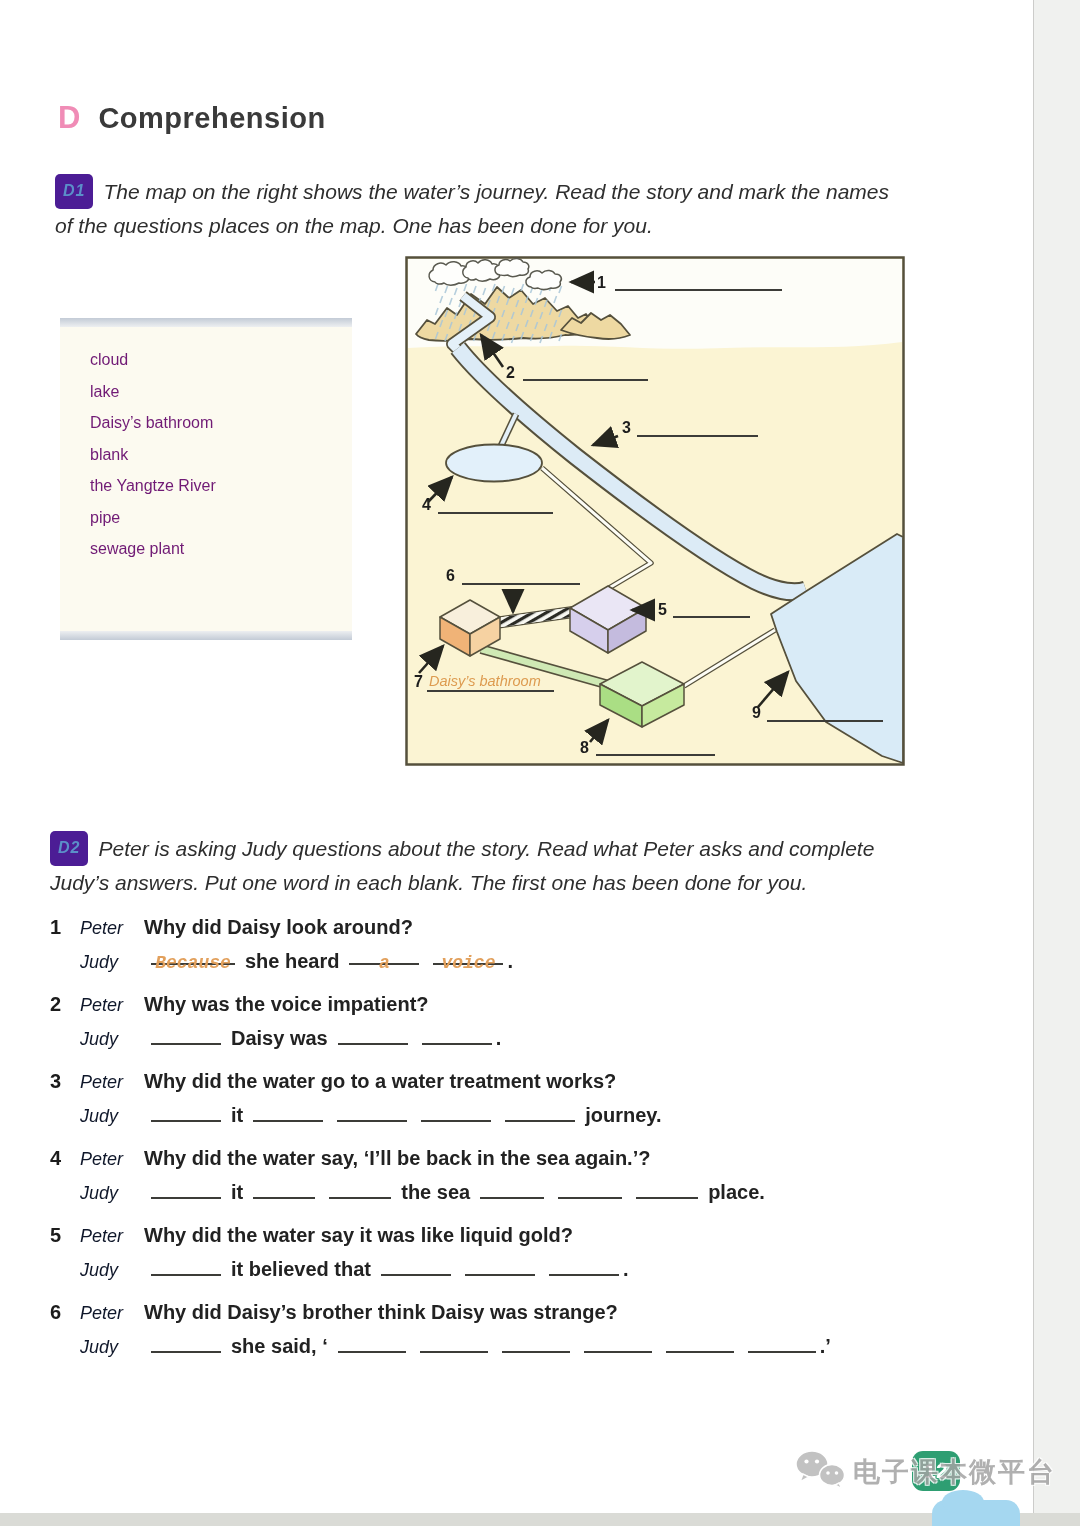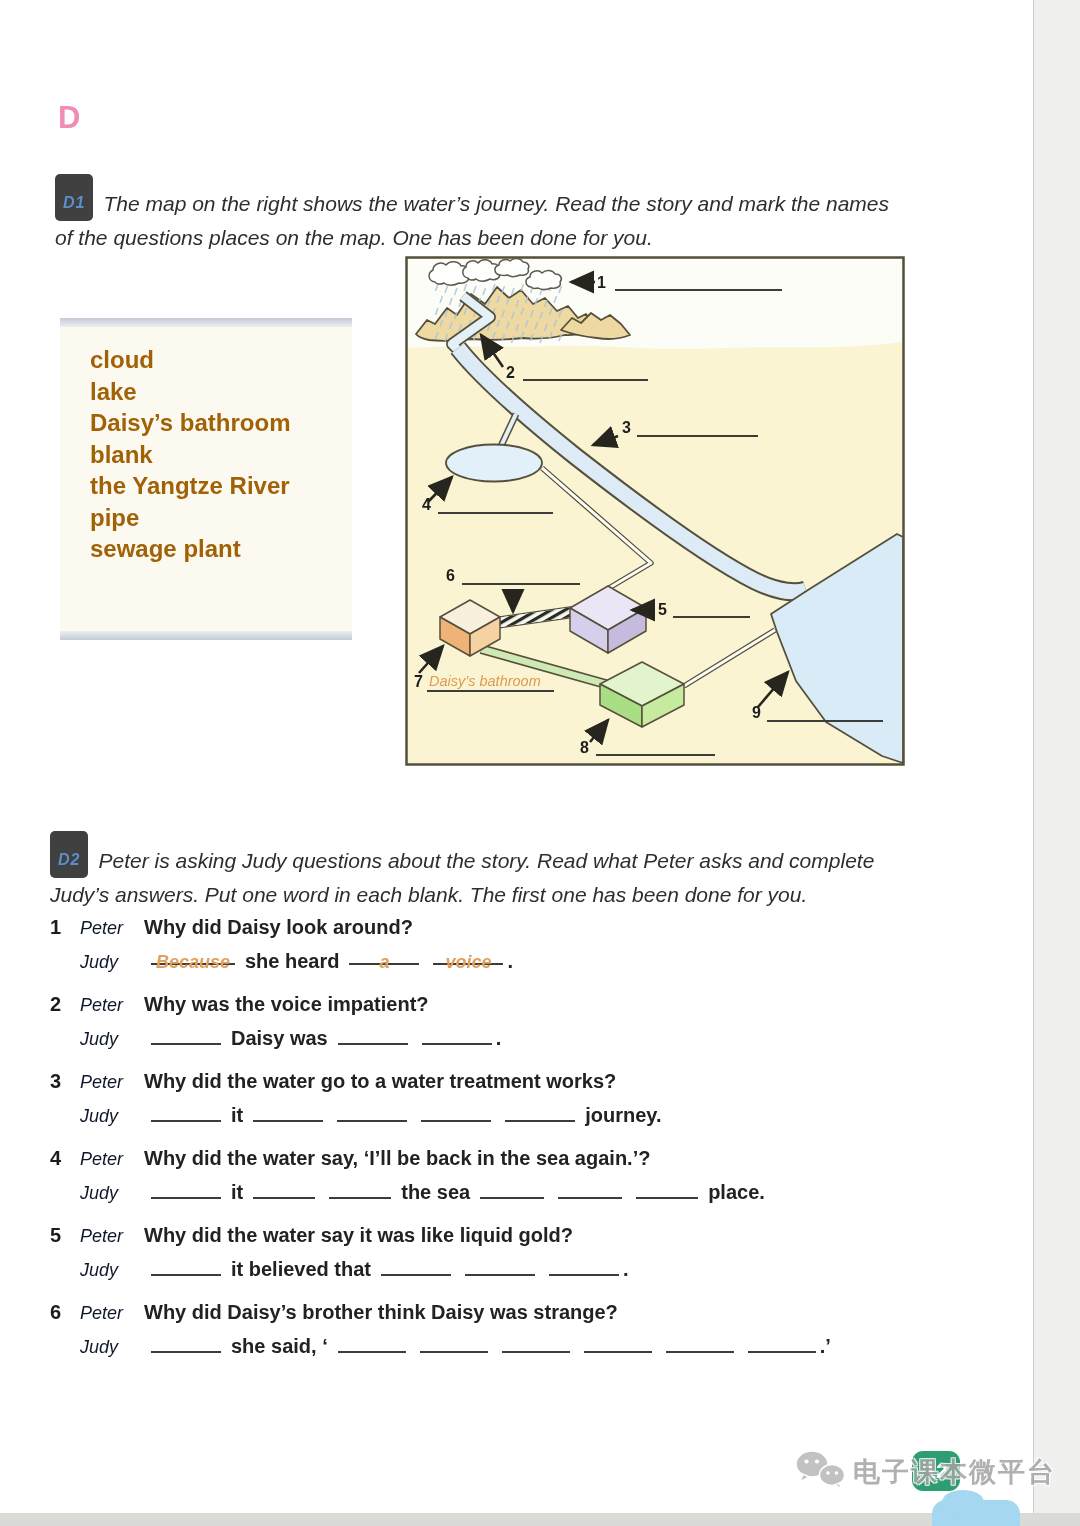--- a/index.html
+++ b/index.html
@@ -15,33 +15,33 @@
 
   
   .section-header{position:absolute;left:58px;top:100px;display:flex;align-items:baseline;gap:18px;}
   .section-letter{font-size:31px;font-weight:bold;color:#f08cb6;}
   .section-title{font-size:29px;font-weight:bold;color:#3a3a3a;letter-spacing:0.5px;}
 
   
   .instr{position:absolute;font-style:italic;font-size:21px;line-height:33px;color:#2e2e2e;}
   .instr-d1{left:55px;top:153px;width:855px;}
   .instr-d2{left:50px;top:810px;width:885px;}
-  .badge{display:inline-block;background:#404040;border-radius:5px;padding:12px 8px 2px 8px;
+  .badge{display:inline-block;background:#4c1d95;border-radius:5px;padding:0px 8px 2px 8px;
     color:#5b8fc9;font-weight:bold;font-style:italic;font-size:16px;margin-right:10px;
     vertical-align:3px;letter-spacing:1px;}
 
   
   .word-panel{position:absolute;left:60px;top:318px;width:292px;height:322px;
     background:#fcfaf0;}
   .word-panel::before{content:"";position:absolute;top:0;left:0;right:0;height:9px;
     background:linear-gradient(to bottom,#c3cbd6,#edeff1);}
   .word-panel::after{content:"";position:absolute;bottom:0;left:0;right:0;height:9px;
     background:linear-gradient(to top,#c3cbd6,#edeff1);}
   .word-panel ul{list-style:none;margin:0;padding:26px 0 0 30px;}
-  .word-panel li{font-size:24px;line-height:31.5px;color:#a16207;font-weight:bold;}
+  .word-panel li{font-size:16px;line-height:31.5px;color:#701a75;}
 
   
   .map-wrap{position:absolute;left:405px;top:256px;width:500px;height:510px;}
   .map-wrap svg{display:block;}
   text.map-num{font-family:"Liberation Sans","DejaVu Sans",sans-serif;font-size:16px;font-weight:bold;fill:#1d1d1d;}
   text.map-answer{font-family:"Liberation Sans","DejaVu Sans",sans-serif;font-size:14.5px;font-style:italic;fill:#dd9b50;}
   line.map-blank{stroke:#3c3c38;stroke-width:2.2;}
   line.map-arrow{stroke:#26261f;stroke-width:2.6;}
   line.rain{stroke:#a9c6d8;stroke-width:1.6;opacity:.85;}
 
@@ -50,21 +50,21 @@
   .qa-item{margin-bottom:9px;}
   .qa-line{display:flex;align-items:baseline;}
   .qa-num{width:30px;flex:0 0 30px;font-size:20px;font-weight:bold;color:#1c1c1c;line-height:30px;}
   .qa-speaker{width:64px;flex:0 0 64px;font-size:18px;font-style:italic;color:#0f172a;line-height:30px;}
   .qa-text{flex:1;font-size:20px;font-weight:bold;color:#222;line-height:30px;}
   .qa-answer{font-weight:bold;line-height:37px;}
   .seg-text{margin:0 3px;}
   .seg-text.tight{margin-left:-3px;}
   .blank{display:inline-block;height:20px;border-bottom:2.2px solid #3c3c38;margin:0 7px;
     vertical-align:baseline;text-align:center;}
-  .blank .fill{color:#e2a05c;font-style:italic;font-size:18px;line-height:18px;display:inline-block;}
+  .blank .fill{color:#e2a05c;font-style:italic;font-size:18px;line-height:18px;display:inline-block;font-family:Liberation Mono, monospace;}
 
   
   .page-badge{position:absolute;left:912px;top:1451px;width:48px;height:40px;background:#2e9e72;
     border-radius:11px;color:#ffffff;font-size:21px;font-weight:bold;display:flex;
     align-items:center;justify-content:center;z-index:2;}
   .blue-cloud{position:absolute;left:932px;top:1490px;width:88px;height:36px;z-index:3;}
   .blue-cloud .b1{position:absolute;left:0;top:10px;width:88px;height:26px;background:#a5d7f0;
     border-radius:14px 14px 0 0;}
   .blue-cloud .b2{position:absolute;left:10px;top:0;width:42px;height:24px;background:#a5d7f0;border-radius:50%;}
   .watermark{position:absolute;left:793px;top:1448px;display:flex;align-items:center;gap:6px;z-index:4;opacity:.85;}
@@ -72,20 +72,21 @@
     text-shadow:-1px -1px 0 #fff,1px -1px 0 #fff,-1px 1px 0 #fff,1px 1px 0 #fff;}
 </style>
 </head>
 <body>
 
 <div class="right-strip"></div>
 <div class="bottom-strip"></div>
 
 <div class="section-header">
   <span class="section-letter">D</span>
+  <span class="section-title">Comprehension</span>
 </div>
 
 <p class="instr instr-d1"><span class="badge">D1</span><span>The map on the right shows the water’s journey. Read the story and mark the names of the questions places on the map. One has been done for you.</span></p>
 
 <div class="word-panel">
   <ul>
       <li>cloud</li>
       <li>lake</li>
       <li>Daisy’s bathroom</li>
       <li>blank</li>

